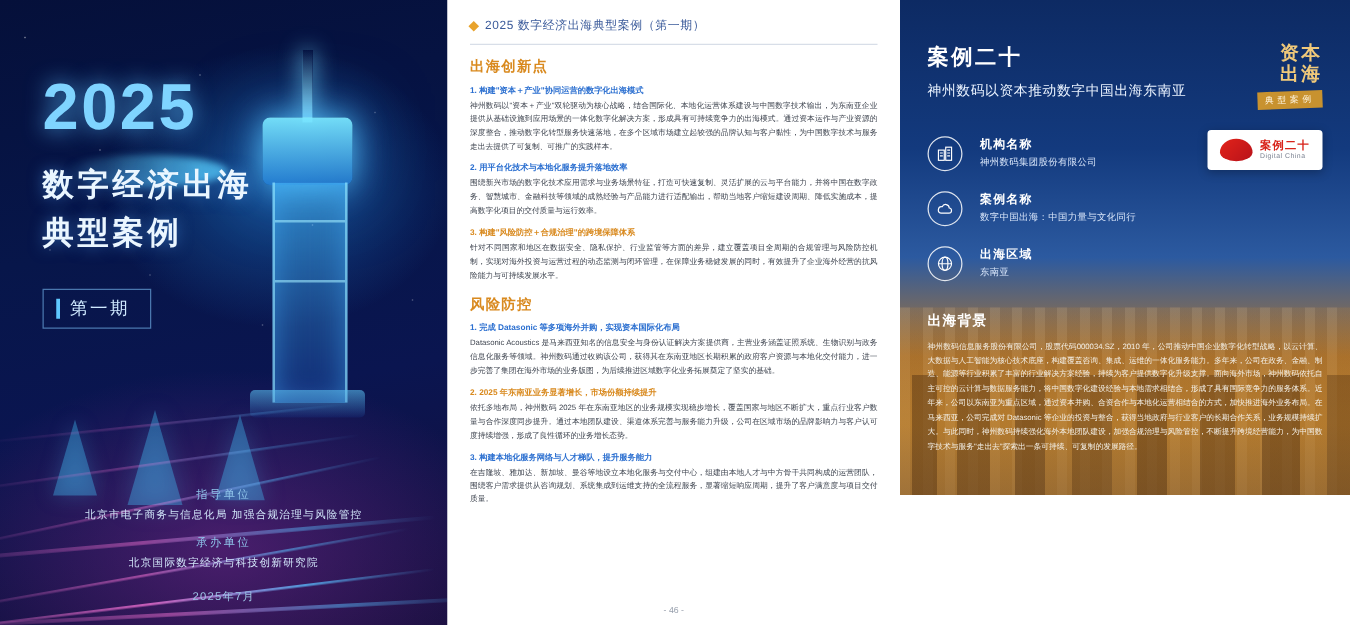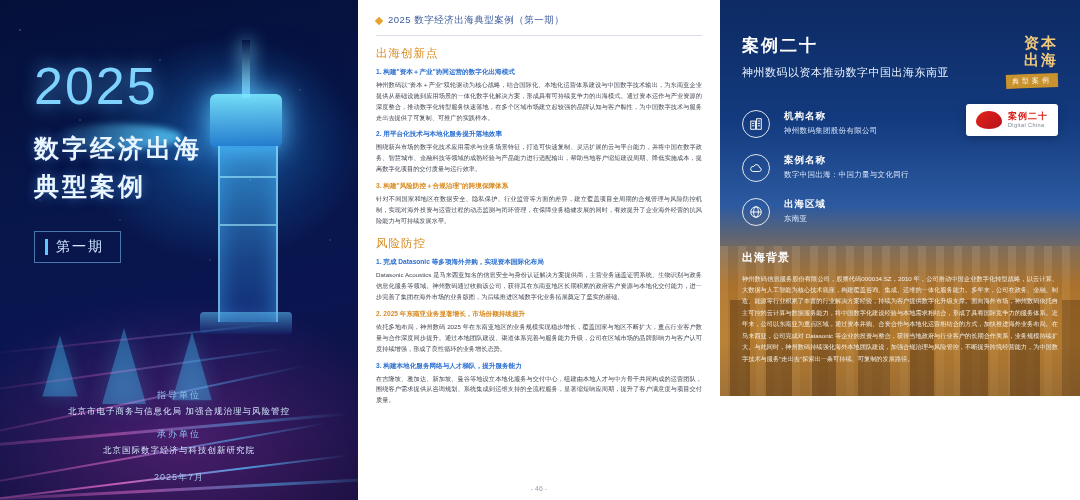--- a/index.html
+++ b/index.html
@@ -82,21 +82,21 @@
   .sails span{
     position:absolute;bottom:0;width:0;height:0;border-left:22px solid transparent;border-right:22px solid transparent;
     border-bottom:76px solid rgba(70,200,255,.35);filter:drop-shadow(0 0 10px rgba(80,200,255,.6));
   }
   .sails span:nth-child(1){left:10px;transform:scale(.8);}
   .sails span:nth-child(2){left:74px;}
   .sails span:nth-child(3){left:142px;transform:scale(.9);}
 
   .cover-inner{position:relative;z-index:3;padding:60px 0 0 34px;}
   .cover-year{
-    font-size:52px;font-weight:normal;letter-spacing:2px;line-height:1;
+    font-size:52px;font-weight:bold;letter-spacing:2px;line-height:1;
     color:#7fd4ff;text-shadow:0 0 18px rgba(90,190,255,.8);
   }
   .cover-title{
     margin-top:18px;font-size:25px;font-weight:bold;color:#eaf6ff;letter-spacing:3px;line-height:1.5;
     text-shadow:0 0 12px rgba(80,170,255,.5);
   }
   .cover-badge{
     margin-top:26px;display:inline-flex;align-items:center;gap:8px;
     padding:6px 16px 6px 10px;border:1px solid rgba(130,200,255,.55);
     color:#cfe9ff;font-size:14px;letter-spacing:2px;
@@ -115,21 +115,21 @@
     padding:0;overflow:hidden;
   }
   .mid-head{
     display:flex;align-items:center;gap:6px;padding:14px 18px 6px 18px;text-align:center;
   }
   .mid-head .dot{width:6px;height:6px;background:#e8a32d;transform:rotate(45deg);}
   .mid-head .t{font-size:9.5px;color:#3a5a9a;letter-spacing:.5px;}
   .mid-rule{height:1px;background:#d8dee8;margin:2px 18px 10px 18px;}
   .mid-body{padding:0 18px;}
   h3.sec{
-    font-size:11.5px;color:#d98a1f;font-weight:normal;margin:10px 0 6px 0;letter-spacing:1px;
+    font-size:11.5px;color:#d98a1f;font-weight:bold;margin:10px 0 6px 0;letter-spacing:1px;
   }
   .para{font-size:6.2px;line-height:1.75;color:#3f4550;text-align:justify;margin:0 0 6px 0;}
   .subhead{font-size:6.6px;font-weight:bold;color:#2b6fd0;margin:7px 0 3px 0;}
   .subhead.alt{color:#d98a1f;}
   .pagenum{position:absolute;left:0;right:0;bottom:8px;text-align:center;font-size:7px;color:#98a0ad;}
 
   
   .right{
     position:relative;width:360px;flex:0 0 360px;height:396px;overflow:hidden;
     background:linear-gradient(180deg,#0d2a63 0%,#133a7e 30%,#2c5aa0 52%,#b0762e 72%,#d89a3c 86%,#caa05a 100%);

